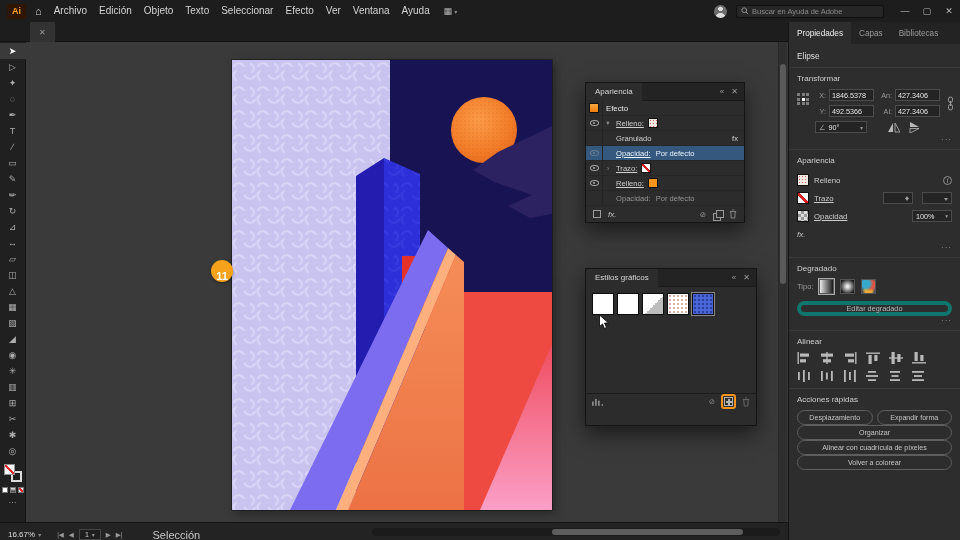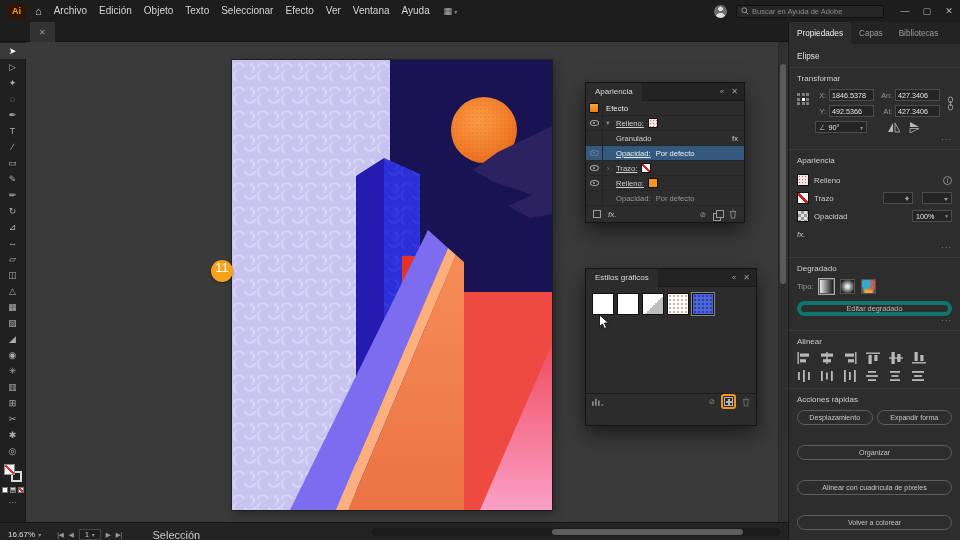--- a/index.html
+++ b/index.html
@@ -37,21 +37,21 @@
   .mini-row{display:flex;gap:2px;margin-top:5px}
   .mini{width:6px;height:6px;border:1px solid #777;flex:none}
   .mini.m-color{background:#fff}
   .mini.m-grad{background:linear-gradient(#eee,#333)}
   .mini.m-none{background-color:#fff;background-image:linear-gradient(45deg,transparent 35%,#e03030 35%,#e03030 65%,transparent 65%)}
   .tool-more{color:#9a9a9a;font-size:8px;margin-top:5px}
 
   
   #canvas{position:absolute;left:26px;top:42px;width:762px;height:480px;background:#3a3a3a;overflow:hidden}
   #artboard{position:absolute;left:206px;top:18px;width:320px;height:450px;box-shadow:0 0 0 1px rgba(0,0,0,.35),3px 3px 9px rgba(0,0,0,.35)}
-  .badge{position:absolute;left:185px;top:218px;width:22px;height:22px;border-radius:50%;background:#f7a21b;color:#fff;font-size:13px;font-weight:normal;display:flex;align-items:flex-start;justify-content:center;box-shadow:0 1px 3px rgba(0,0,0,.4);z-index:10}
+  .badge{position:absolute;left:185px;top:218px;width:22px;height:22px;border-radius:50%;background:#f7a21b;color:#fff;font-size:11px;font-weight:bold;display:flex;align-items:flex-end;justify-content:center;box-shadow:0 1px 3px rgba(0,0,0,.4);z-index:10}
   .vscroll{position:absolute;left:752px;top:0;width:9px;height:480px;background:#2f2f2f;border-left:1px solid #272727}
   .vthumb{position:absolute;left:1px;top:22px;width:6px;height:220px;background:#5a5a5a;border-radius:3px}
 
   
   .fpanel{position:absolute;background:#2c2c2c;border:1px solid #141414;box-shadow:0 8px 20px rgba(0,0,0,.55);z-index:20}
   .fp-head{height:18px;background:#232323;display:flex;align-items:center;border-bottom:1px solid #1a1a1a}
   .fp-tab{height:18px;display:flex;align-items:center;padding:0 9px;background:#2c2c2c;color:#d8d8d8;font-size:8px}
   .fp-icons{margin-left:auto;display:flex;gap:7px;padding-right:6px;color:#9a9a9a;font-size:8px}
 
   #app-panel{left:559px;top:40px;width:160px}
@@ -125,21 +125,21 @@
   .tf-row{display:flex;align-items:center;gap:3px;margin-bottom:4px}
   .tf-lbl{width:11px;font-size:7.2px;color:#9a9a9a;text-align:right;flex:none}
   .tf-lbl.w{width:15px}
   .tf-field{width:45px;height:12px;background:#242424;border:1px solid #4c4c4c;color:#e6e6e6;font-size:7.2px;display:flex;align-items:center;padding:0 2px;flex:none;white-space:nowrap;overflow:hidden}
   .chain{position:absolute;right:-3px;top:7px}
   .angle{width:52px;height:12px;border:1px solid #4c4c4c;background:#242424;display:flex;align-items:center;gap:3px;font-size:7.2px;color:#e6e6e6;padding:0 3px}
   .angle .sym{color:#9a9a9a}
   .flips{display:flex;gap:9px;margin-left:18px}
 
   .pa-row{display:flex;align-items:center;height:18px;gap:5px;font-size:7.8px;color:#cccccc}
-  .pa-lbl.u{}
+  .pa-lbl.u{text-decoration:underline}
   .info{width:9px;height:9px;border:1px solid #8e8e8e;border-radius:50%;font-size:6.5px;font-style:italic;display:flex;align-items:center;justify-content:center;color:#aaa;margin-left:auto}
   .sw12{width:12px;height:12px;border:1px solid #0f0f0f;flex:none}
   .stepper{width:30px;height:12px;border:1px solid #4c4c4c;background:#242424;position:relative;margin-left:auto}
   .stepper:before{content:"";position:absolute;right:3px;top:2.5px;border-left:2.6px solid transparent;border-right:2.6px solid transparent;border-bottom:3px solid #9a9a9a}
   .stepper:after{content:"";position:absolute;right:3px;bottom:2.5px;border-left:2.6px solid transparent;border-right:2.6px solid transparent;border-top:3px solid #9a9a9a}
   .unitbox{width:30px;height:12px;border:1px solid #4c4c4c;background:#242424;position:relative;margin-left:4px}
   .unitbox:after{content:"";position:absolute;right:3px;top:4.5px;border-left:2.8px solid transparent;border-right:2.8px solid transparent;border-top:3.4px solid #9a9a9a}
   .checker{width:12px;height:12px;border:1px solid #0f0f0f;background-color:#ddd;background-image:linear-gradient(45deg,#999 25%,transparent 25%,transparent 75%,#999 75%),linear-gradient(45deg,#999 25%,transparent 25%,transparent 75%,#999 75%);background-size:6px 6px;background-position:0 0,3px 3px;flex:none}
   .opbox{width:40px;height:12px;border:1px solid #4c4c4c;background:#242424;color:#e6e6e6;font-size:7.2px;display:flex;align-items:center;padding:0 3px;margin-left:auto;gap:4px}
   .opbox .cc{margin-left:auto;font-size:5.5px;color:#9a9a9a}
@@ -149,21 +149,21 @@
   .grad-thumb{width:15px;height:15px;border:1px solid #555;flex:none}
   .g1{background:linear-gradient(90deg,#e8e8e8,#1a1a1a);outline:1px solid #aaa}
   .g2{background:radial-gradient(circle,#e8e8e8 12%,#1a1a1a 85%)}
   .g3{background:radial-gradient(circle at 30% 30%,#35aacc 0 30%,transparent 55%),radial-gradient(circle at 72% 35%,#dd5544 0 30%,transparent 55%),radial-gradient(circle at 50% 78%,#eeaa33 0 30%,transparent 55%),#2a4466}
   .edit-grad{height:15px;border:4px solid #0f766e;border-radius:8px;color:#b8b8b8;font-size:7.3px;display:flex;align-items:center;justify-content:center;margin-top:7px}
 
   .al-row{display:flex;gap:9px;margin-bottom:6px;align-items:center}
   .al-row svg{fill:#b8b8b8}
 
   .qa-row{display:flex;gap:4px}
-  .qa-btn{height:15px;border:1px solid #5e5e5e;border-radius:8px;background:#2d2d2d;color:#c6c6c6;font-size:7.1px;display:flex;align-items:center;justify-content:center;margin-top:20px;white-space:nowrap;padding:0 4px;overflow:hidden;position:relative}
+  .qa-btn{height:15px;border:1px solid #5e5e5e;border-radius:8px;background:#2d2d2d;color:#c6c6c6;font-size:7.1px;display:flex;align-items:center;justify-content:center;margin-top:0;white-space:nowrap;padding:0 4px;overflow:hidden;position:relative}
   .qa-row .qa-btn{flex:1;margin-top:0}
   .qa-caret{position:absolute;right:6px;color:#999;font-size:5.5px}
   .lbl-dim{color:#9a9a9a}
 </style>
 </head>
 <body>
 
 <div id="titlebar">
   <div class="logo">Ai</div>
   <div class="home">⌂</div>

